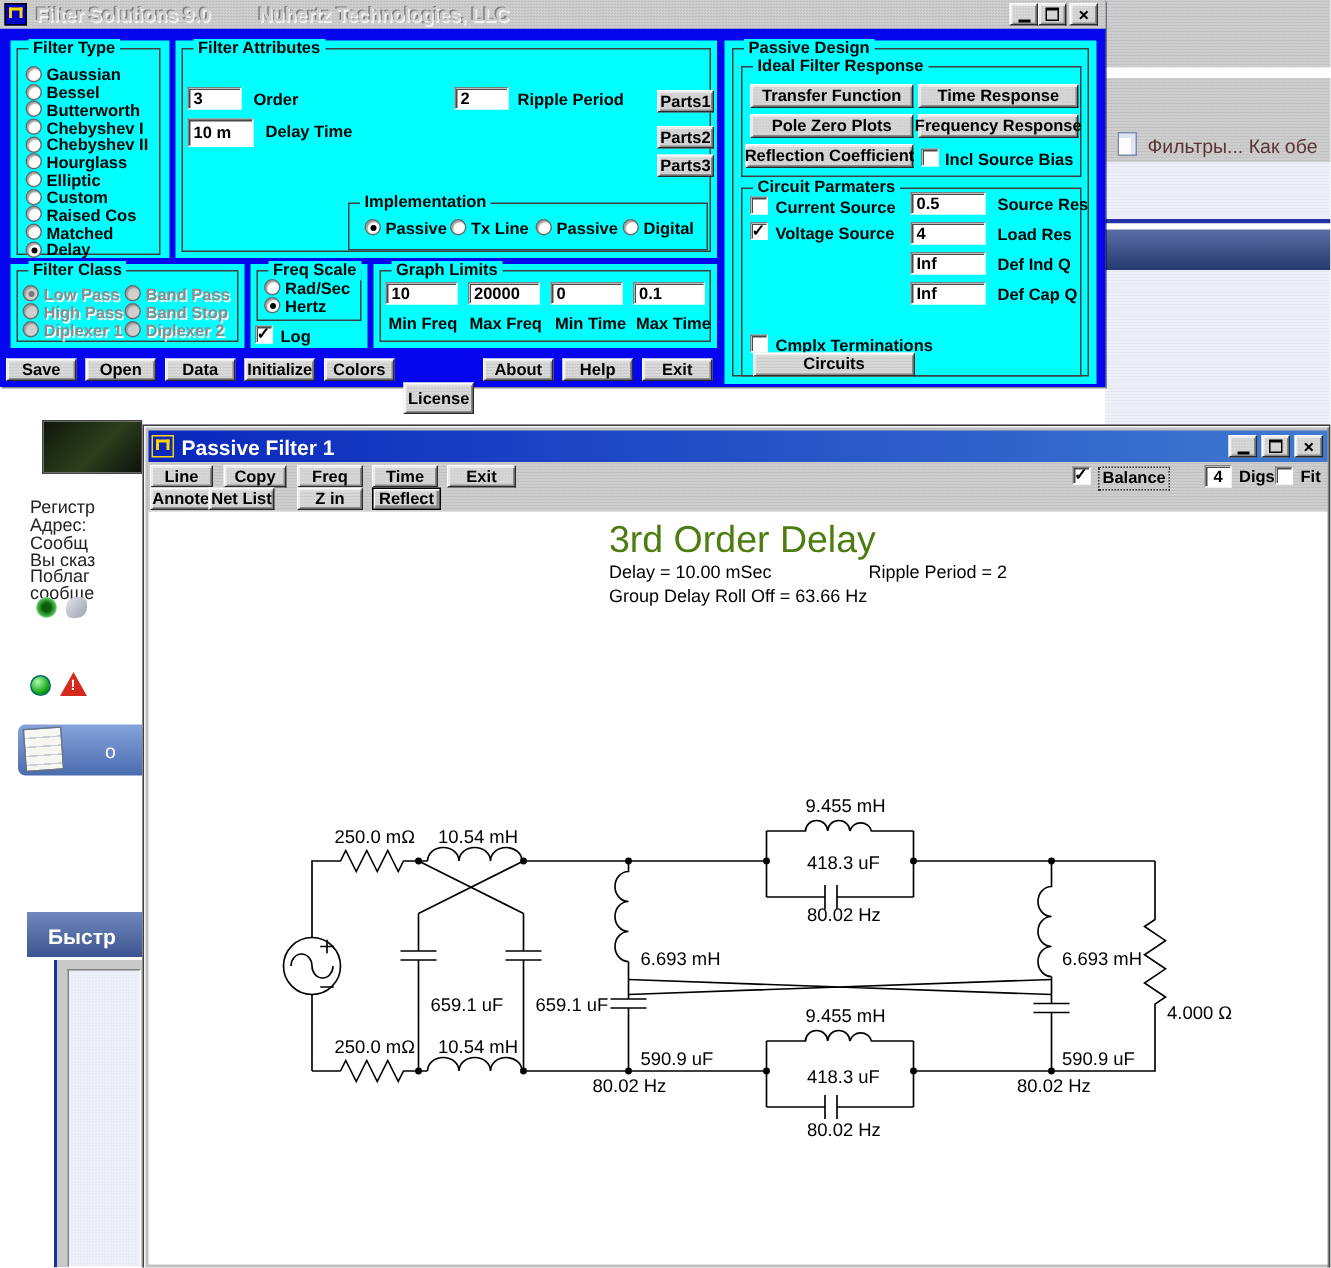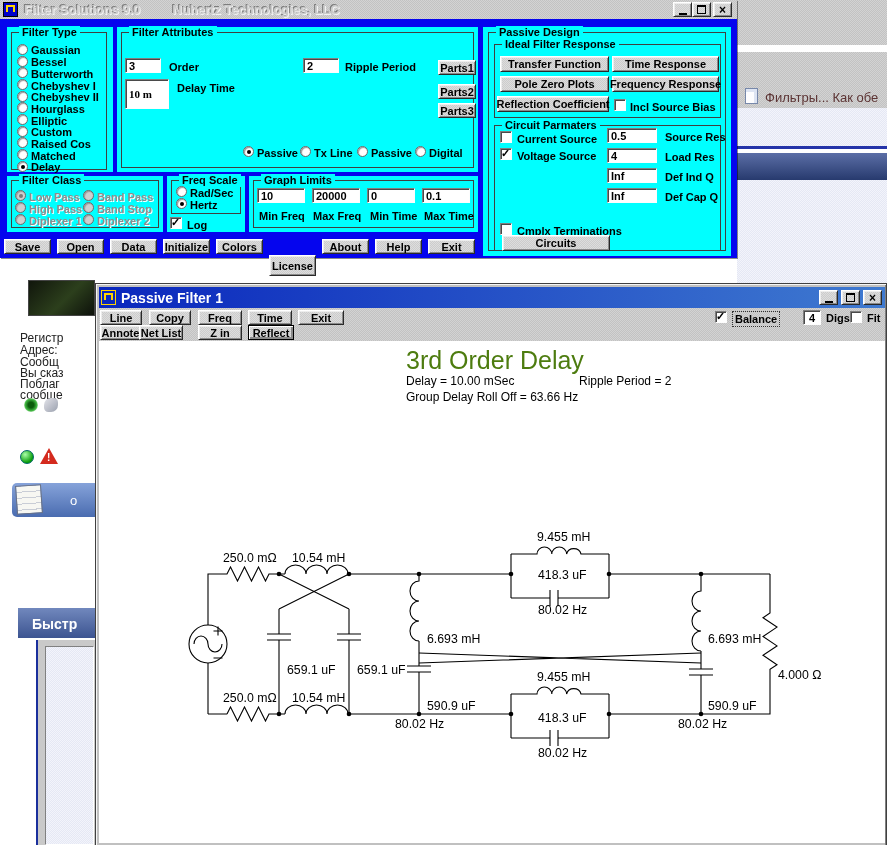--- a/index.html
+++ b/index.html
@@ -144,22 +144,25 @@
     </div>
 
     <div class="panel" style="left:117px;top:8px;width:361px;height:145px">
       <div class="frame" style="left:4px;top:5px;width:353px;height:136px">
         <span class="legend">Filter Attributes</span>
       </div>
       <input class="inp abs" readonly="" style="left: 8px; top: 31px; width: 36px; height: 15px;" value="3">
       <span class="lbl" style="left:52px;top:34px">Order</span>
       <input class="inp abs" readonly="" style="left: 186px; top: 31px; width: 36px; height: 15px;" value="2">
       <span class="lbl" style="left:228px;top:34px">Ripple Period</span>
-      <input class="inp abs" readonly="" style="left: 8px; top: 52px; width: 44px; height: 30px; font-family: Liberation Serif, serif;" value="10 m">
+      <input class="inp abs" readonly="" style="left: 8px; top: 52px; width: 44px; height: 19px;" value="10 m">
       <span class="lbl" style="left:60px;top:55px">Delay Time</span>
+      <div class="frame" style="left:115px;top:108px;width:240px;height:32px">
+        <span class="legend">Implementation</span>
+      </div>
       <span class="radio sel" style="left:126px;top:119px"></span>
         <span class="lbl" style="left:140px;top:120px">Passive</span>
       <span class="radio" style="left:183px;top:119px"></span>
         <span class="lbl" style="left:197px;top:120px">Tx Line</span>
       <span class="radio" style="left:240px;top:119px"></span>
         <span class="lbl" style="left:254px;top:120px">Passive</span>
       <span class="radio" style="left:298px;top:119px"></span>
         <span class="lbl" style="left:312px;top:120px">Digital</span>
       <div class="btn abs" style="left:321px;top:33px;width:38px;height:15px">Parts1</div>
       <div class="btn abs" style="left:321px;top:57px;width:38px;height:15px">Parts2</div>

